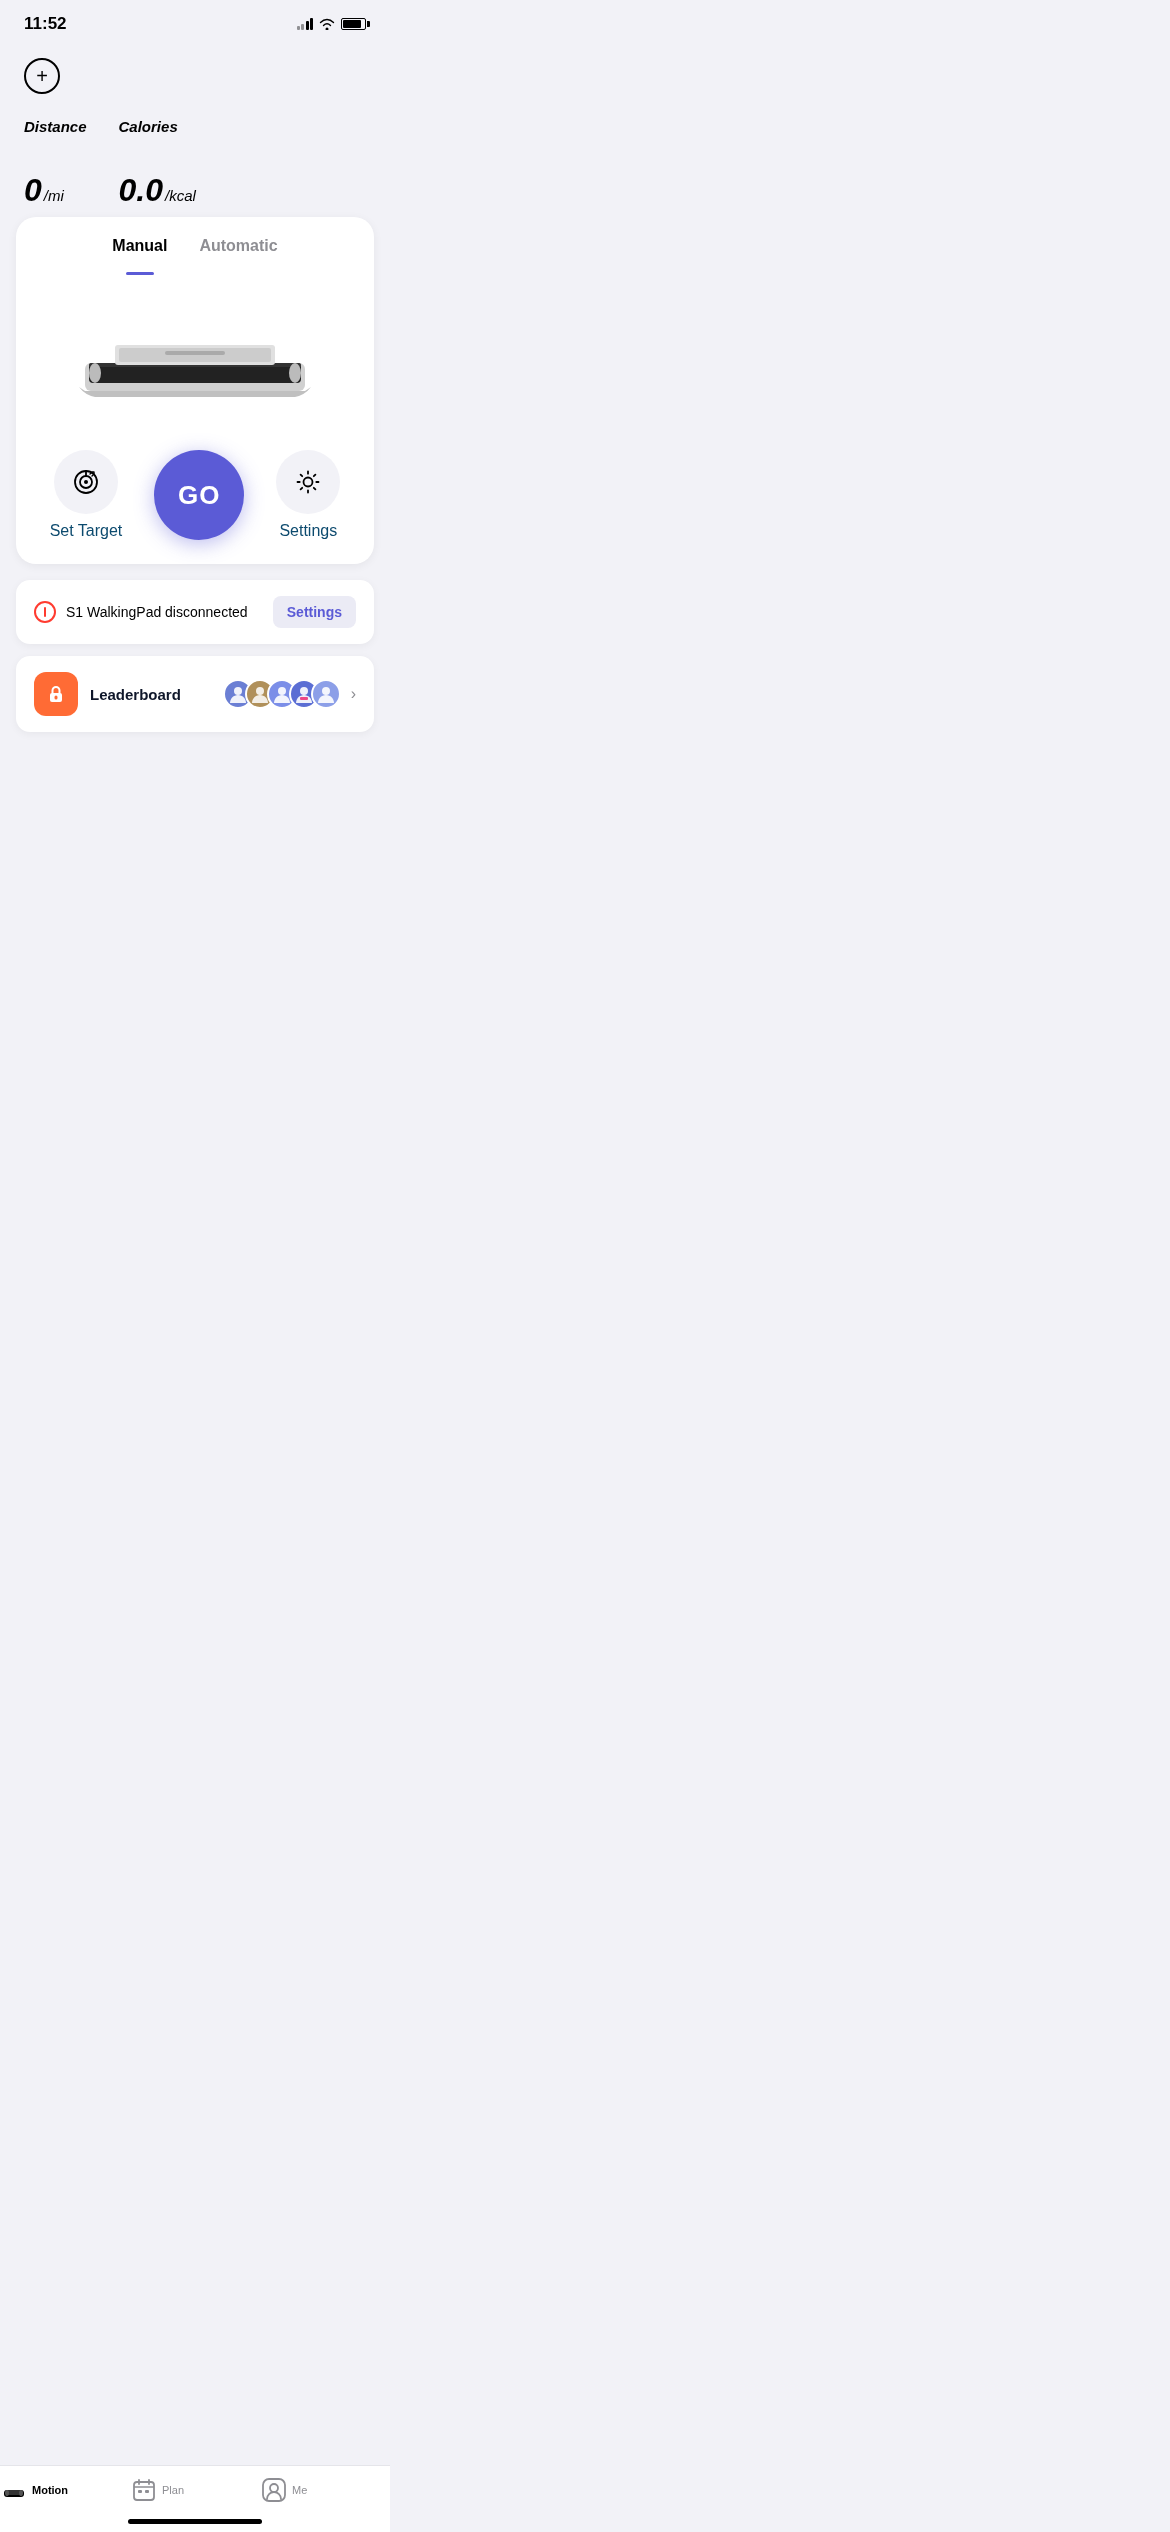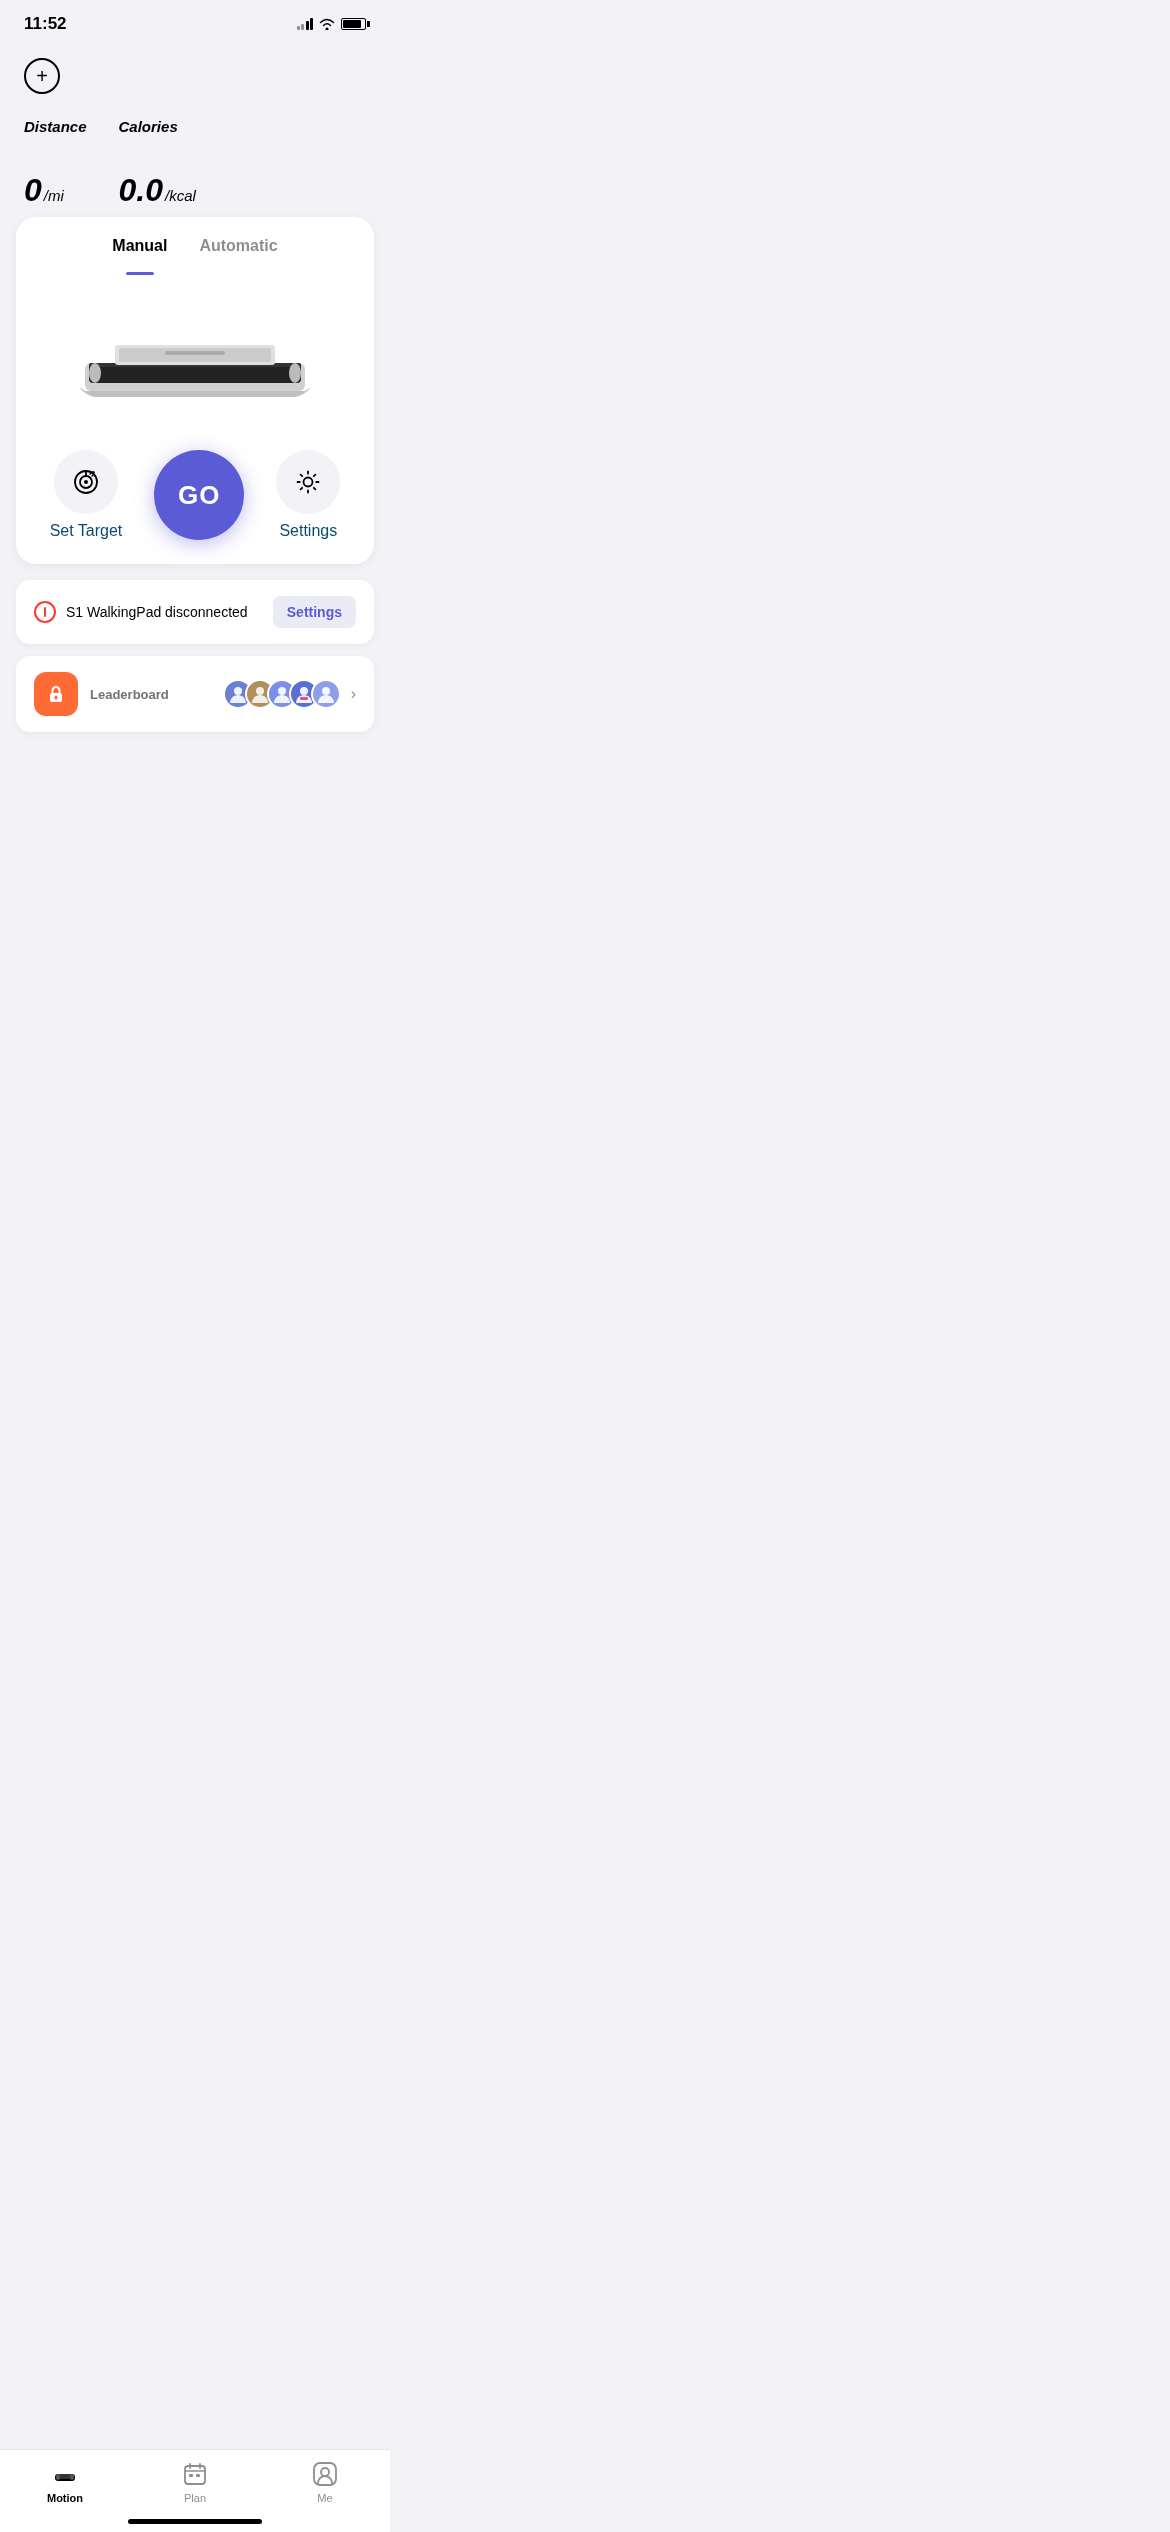--- a/index.html
+++ b/index.html
@@ -303,23 +303,23 @@
     .leaderboard-icon-wrap {
       width: 44px;
       height: 44px;
       background: #ff6b35;
       border-radius: 12px;
       display: flex;
       align-items: center;
       justify-content: center;
     }
     .leaderboard-title {
-      font-size: 13px;
+      font-size: 15px;
       font-weight: 600;
-      color: #737373;
+      color: #0f172a;
     }
     .leaderboard-right {
       display: flex;
       align-items: center;
       gap: 6px;
     }
     .avatar-stack {
       display: flex;
     }
     .avatar {
@@ -343,21 +343,21 @@
       bottom: 0;
       width: 390px;
       background: #fff;
       border-top: 1px solid #e5e5ea;
       display: flex;
       justify-content: space-around;
       padding: 10px 0 28px;
     }
     .tab-bar-item {
       display: flex;
-      flex-direction: column;
+      flex-direction: row;
       align-items: center;
       gap: 4px;
       cursor: pointer;
       flex: 1;
     }
     .tab-bar-icon {
       width: 28px;
       height: 28px;
       display: flex;
       align-items: center;

